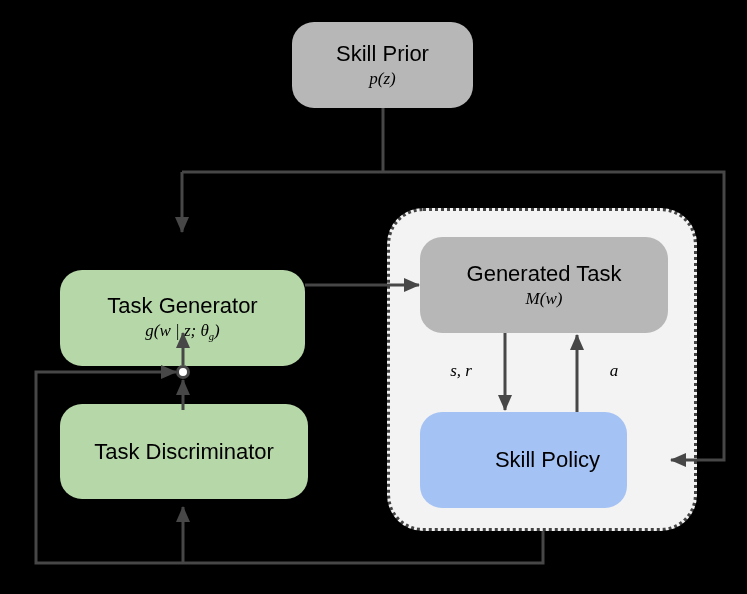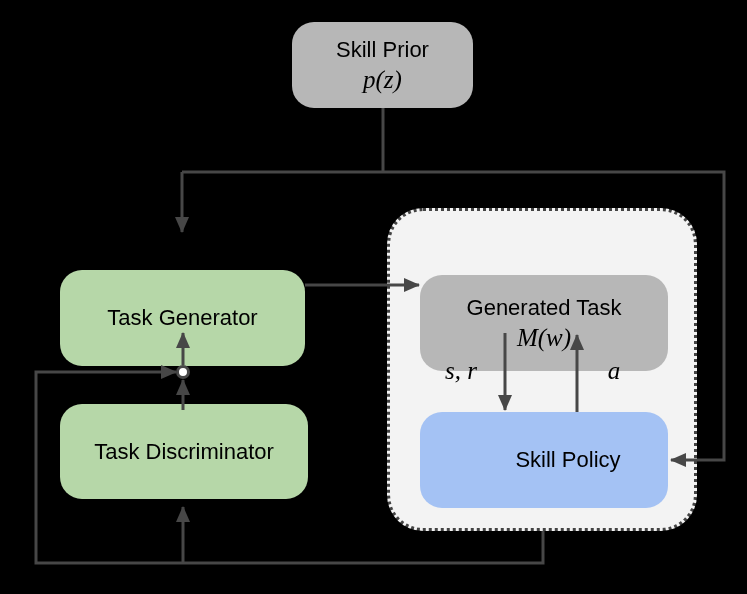--- a/index.html
+++ b/index.html
@@ -54,42 +54,42 @@
   }
   .node .title {
     font-family: "Liberation Sans", sans-serif;
     font-size: 22px;
     line-height: 1.15;
     color: var(--text, #000);
   }
   .node .formula, .edge-label {
     font-family: "Liberation Serif", serif;
     font-style: italic;
-    font-size: 25px;
+    font-size: 17px;
     line-height: 1.1;
     color: var(--text, #000);
   }
   .formula .sub {
     font-size: 0.62em;
     vertical-align: -0.4em;
   }
   #skill-prior        { left: 292px; top: 22px;  width: 181px; height: 86px; background: var(--gray-node); }
   #task-generator     { left: 60px;  top: 234px; width: 245px; height: 96px; background: var(--green-node); margin-top: 36px; }
   #task-discriminator { left: 60px;  top: 404px; width: 248px; height: 95px; background: var(--green-node); }
   #env-container {
     position: absolute;
     left: 387px; top: 208px;
     width: 310px; height: 323px;
     z-index: 1;
     background: var(--container-fill);
     border: 3px dotted var(--container-border, #434343);
     border-radius: 36px;
   }
-  #generated-task { left: 420px; top: 237px; width: 248px; height: 96px; background: var(--gray-node); margin-top: 38px; }
-  #skill-policy   { left: 420px; top: 412px; width: 248px; height: 96px; background: var(--blue-node); padding-left: 48px; }
+  #generated-task { left: 420px; top: 237px; width: 248px; height: 96px; background: var(--gray-node); }
+  #skill-policy   { left: 420px; top: 412px; width: 207px; height: 96px; background: var(--blue-node); padding-left: 48px; }
   .edge-label {
     position: absolute;
     z-index: 4;
     transform: translate(-50%, -50%);
     white-space: nowrap;
   }
   #label-state-reward { left: 461px; top: 371px; }
   #label-action       { left: 614px; top: 371px; }
 </style>
 </head>
@@ -99,20 +99,21 @@
 
   <div id="env-container"></div>
 
   <div class="node" id="skill-prior">
     <div class="title">Skill Prior</div>
     <div class="formula"><span>p(z)</span></div>
   </div>
 
   <div class="node" id="task-generator">
     <div class="title">Task Generator</div>
+    <div class="formula"><span>g(w | z; θ</span><span class="sub">g</span><span>)</span></div>
   </div>
 
   <div class="node" id="task-discriminator">
     <div class="title">Task Discriminator</div>
   </div>
 
   <div class="node" id="generated-task">
     <div class="title">Generated Task</div>
     <div class="formula"><span>M(w)</span></div>
   </div>

